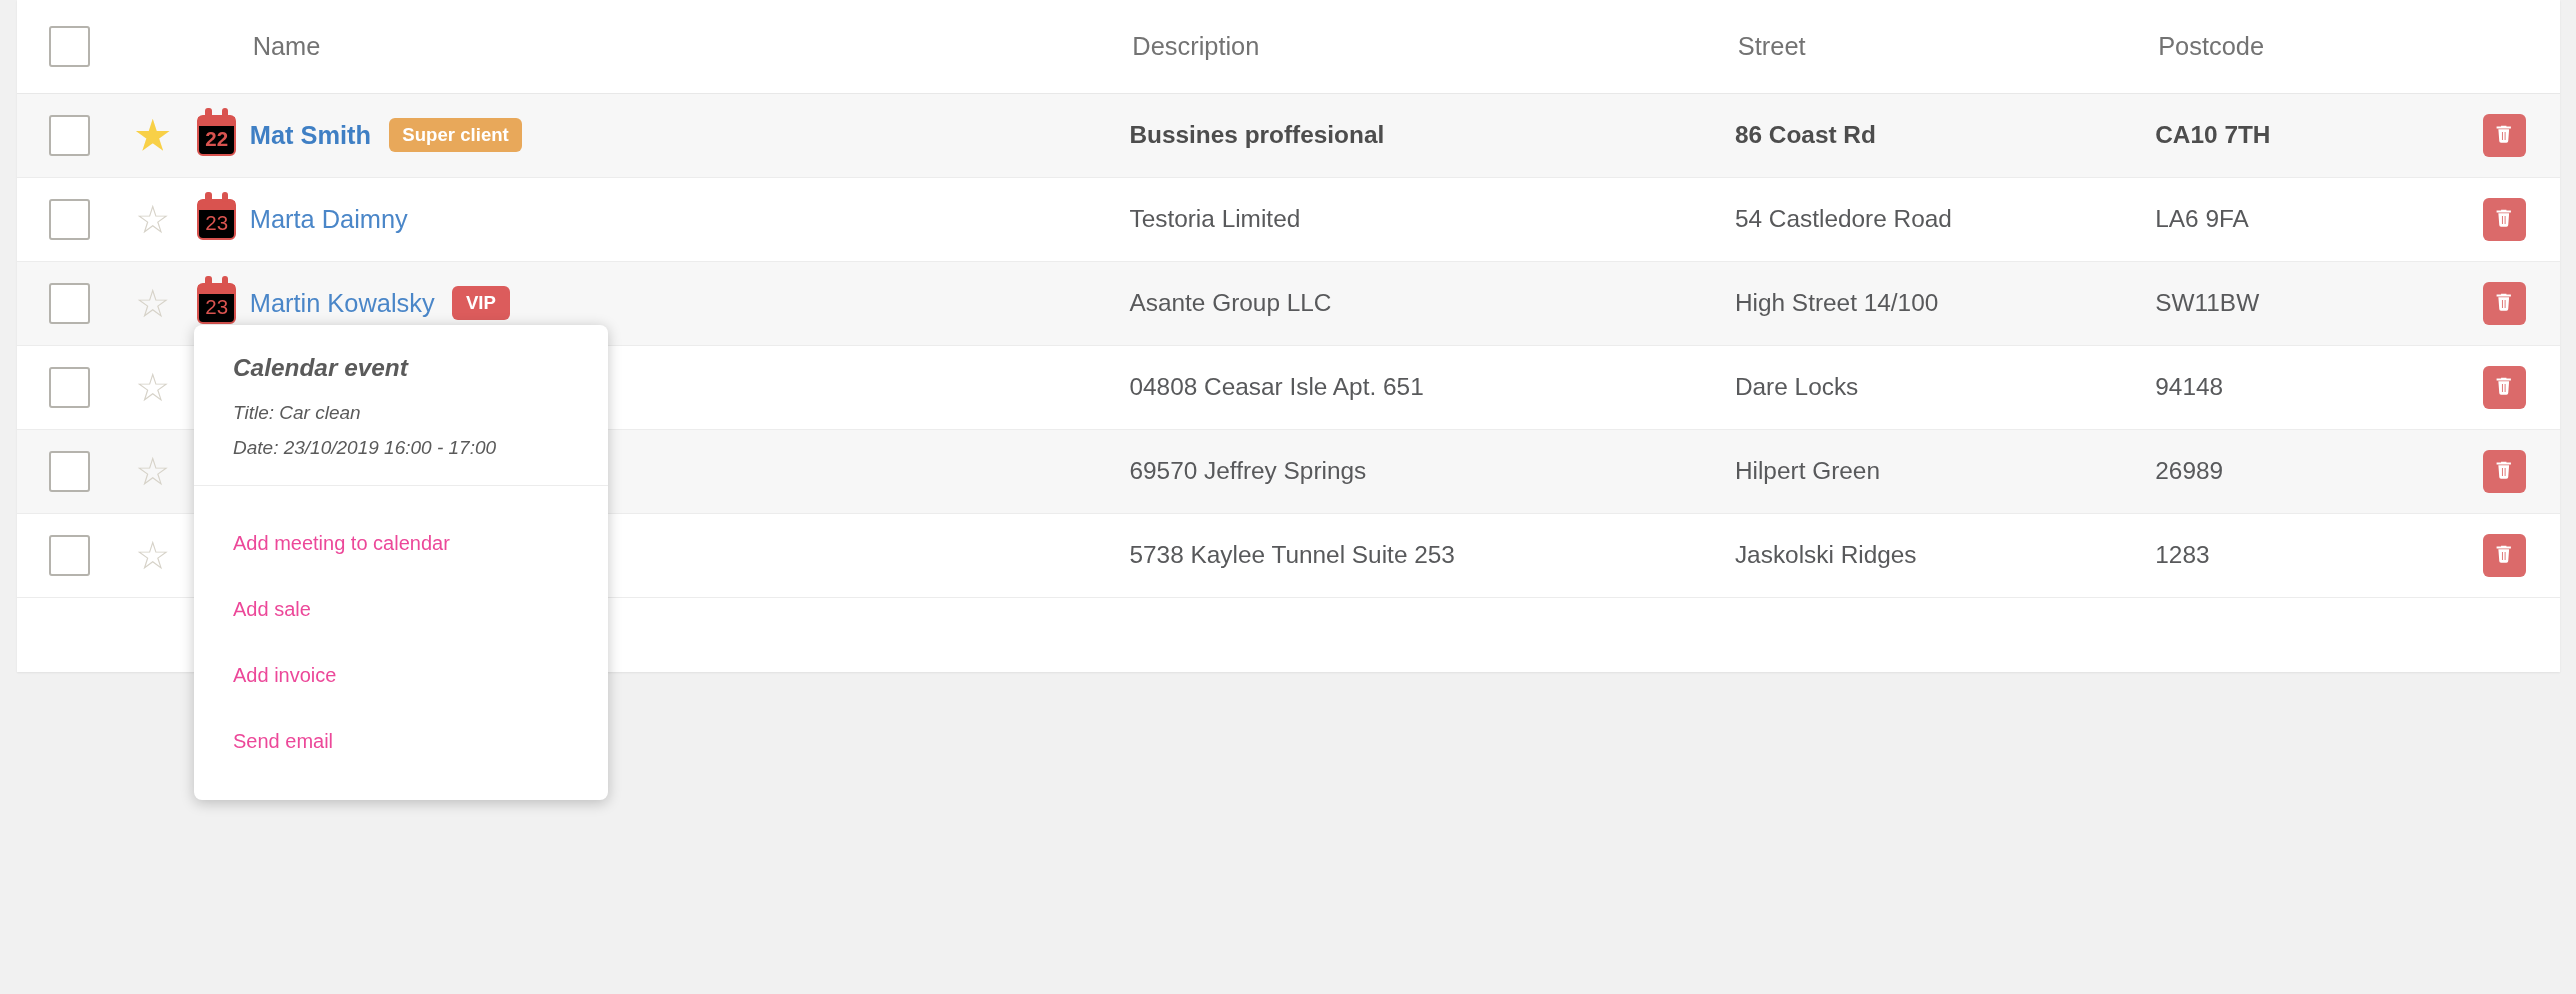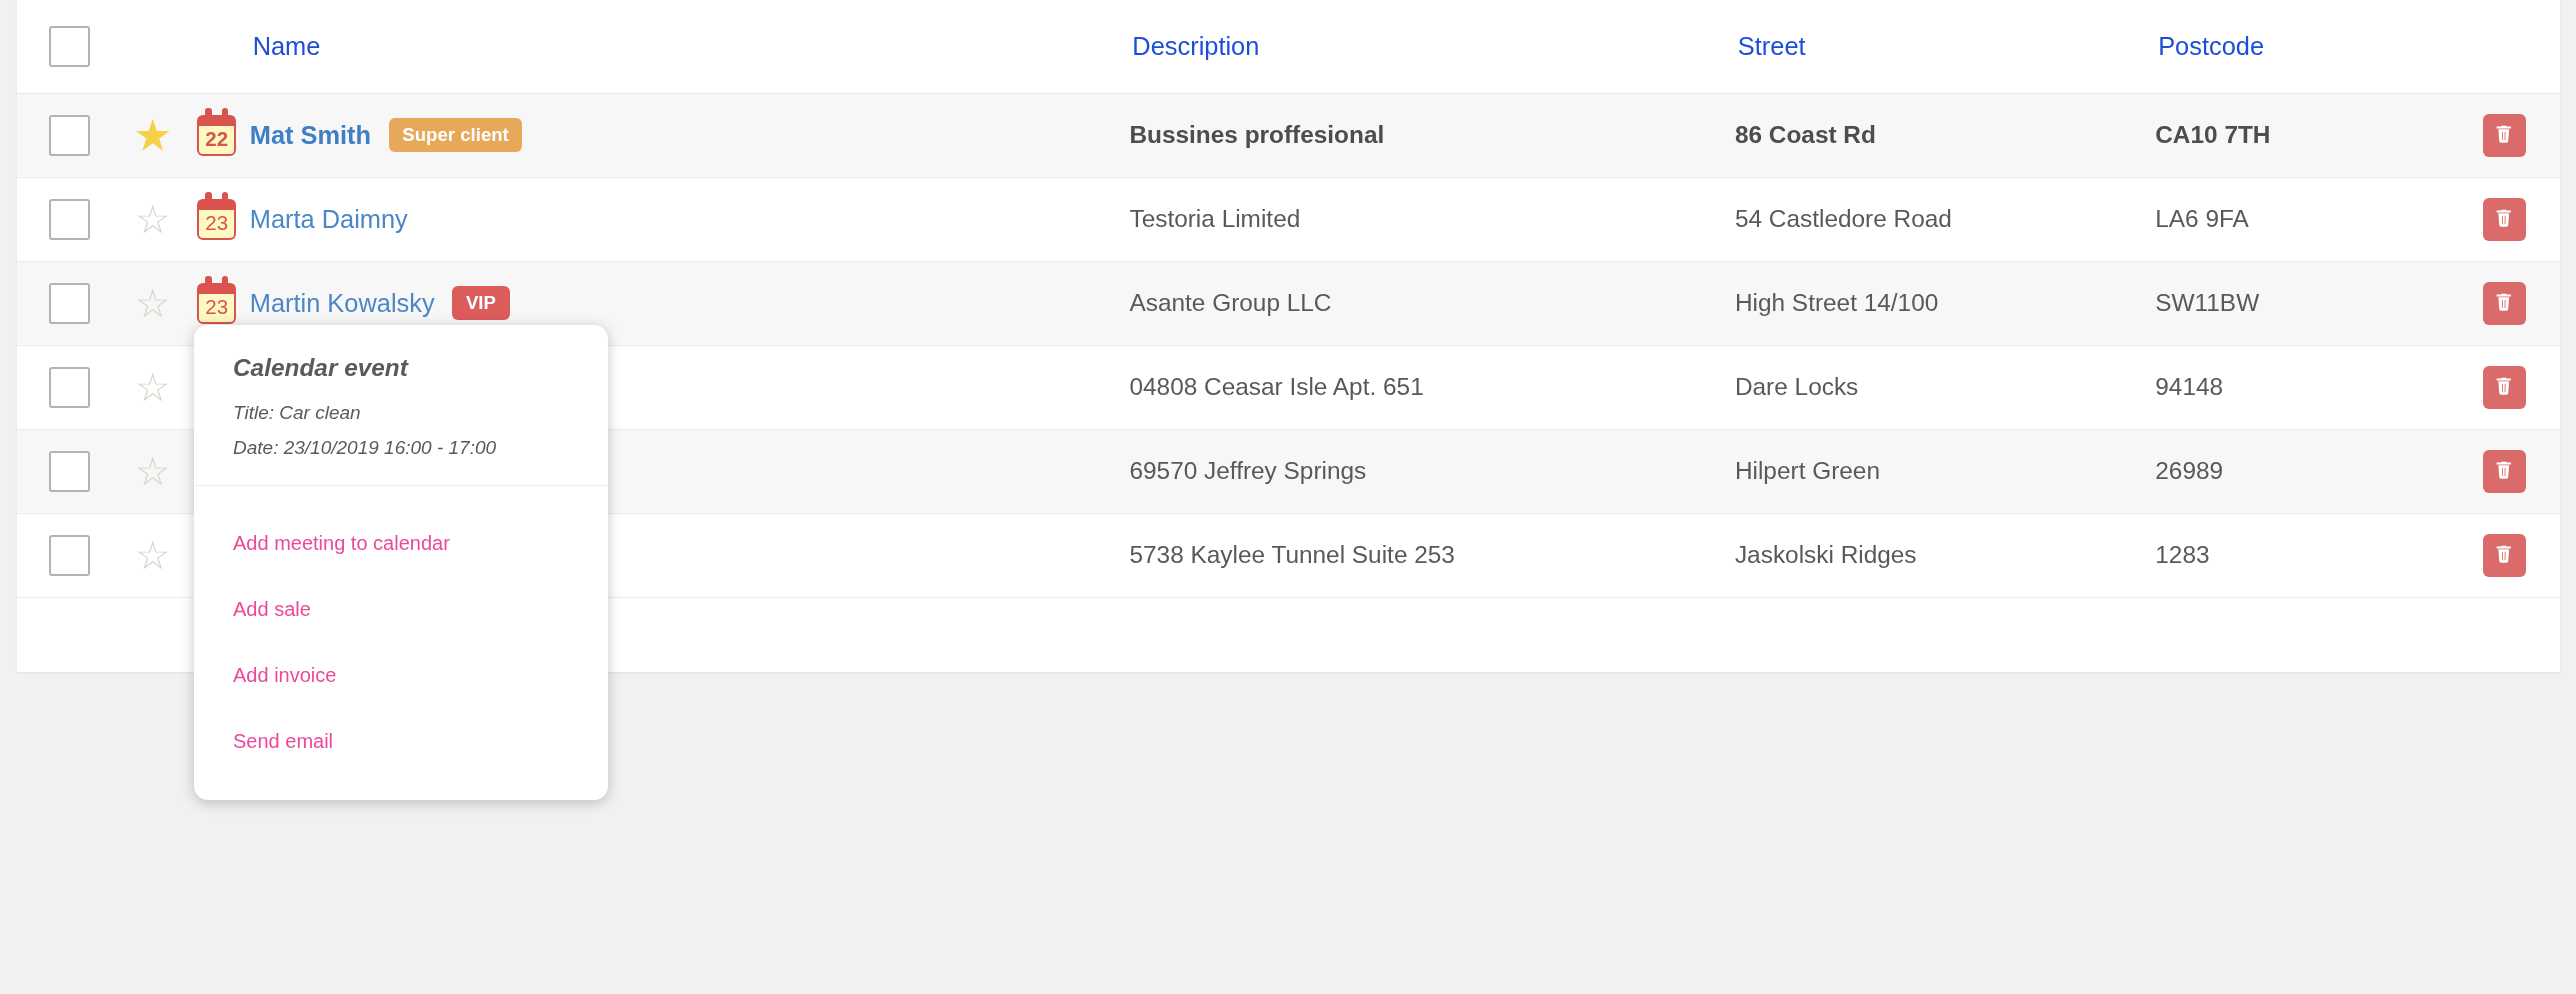--- a/index.html
+++ b/index.html
@@ -55,21 +55,21 @@
     font-size: 25.4px;
     color: #4a86c8;
     background: #ffffff;
     border-bottom: 1px solid #e8e8e8;
   }
   thead th.th-name  { padding-left: 2.9px; }
   thead th.th-desc  { padding-left: 2.9px; }
   thead th.th-street{ padding-left: 2.9px; }
   thead th.th-post  { padding-left: 2.9px; }
 
-  thead th .hdr-link { color: #1d4ed8; cursor: pointer; }
+  thead th .hdr-link { color: #737373; cursor: pointer; }
 
   tbody tr { height: 84px; }
   tbody tr.shaded { background: #f7f7f7; }
   tbody tr.plain  { background: #ffffff; }
   tbody tr td {
     border-top: 1px solid #ececec;
     border-bottom: 1px solid #ececec;
     vertical-align: middle;
     font-size: 24.4px;
     color: #58595b;
@@ -100,21 +100,21 @@
   .star.filled  { color: #f8d047; }
   .star.outline { color: #d6d2c8; }
 
   
   .cal-ico {
     display: inline-block;
     position: relative;
     width: 39px; height: 41px;
     border: 2.9px solid #d9534f;
     border-radius: 5.9px;
-    background: #fef9c3;
+    background: #000000;
     cursor: pointer;
     vertical-align: middle;
   }
   .cal-ico::before, .cal-ico::after {
     content: "";
     position: absolute;
     top: -8.8px;
     width: 6.8px; height: 10.7px;
     background: #d9534f;
     border-radius: 2.9px;
@@ -184,21 +184,21 @@
   }
   .del-btn svg { width: 21.5px; height: 21.5px; fill: #ffffff; }
 
   
   .popup {
     position: absolute;
     left: 194px;
     top: 325px;
     width: 414px;
     background: #ffffff;
-    border-radius: 14px;
+    border-radius: 8px;
     box-shadow: 0 2.9px 13.7px rgba(0,0,0,0.22);
     z-index: 50;
     overflow: hidden;
   }
   .popup-head {
     padding: 29px 39px 25.4px 39px;
     border-bottom: 1px solid #ececec;
   }
   .popup-title {
     font-size: 24.4px;

